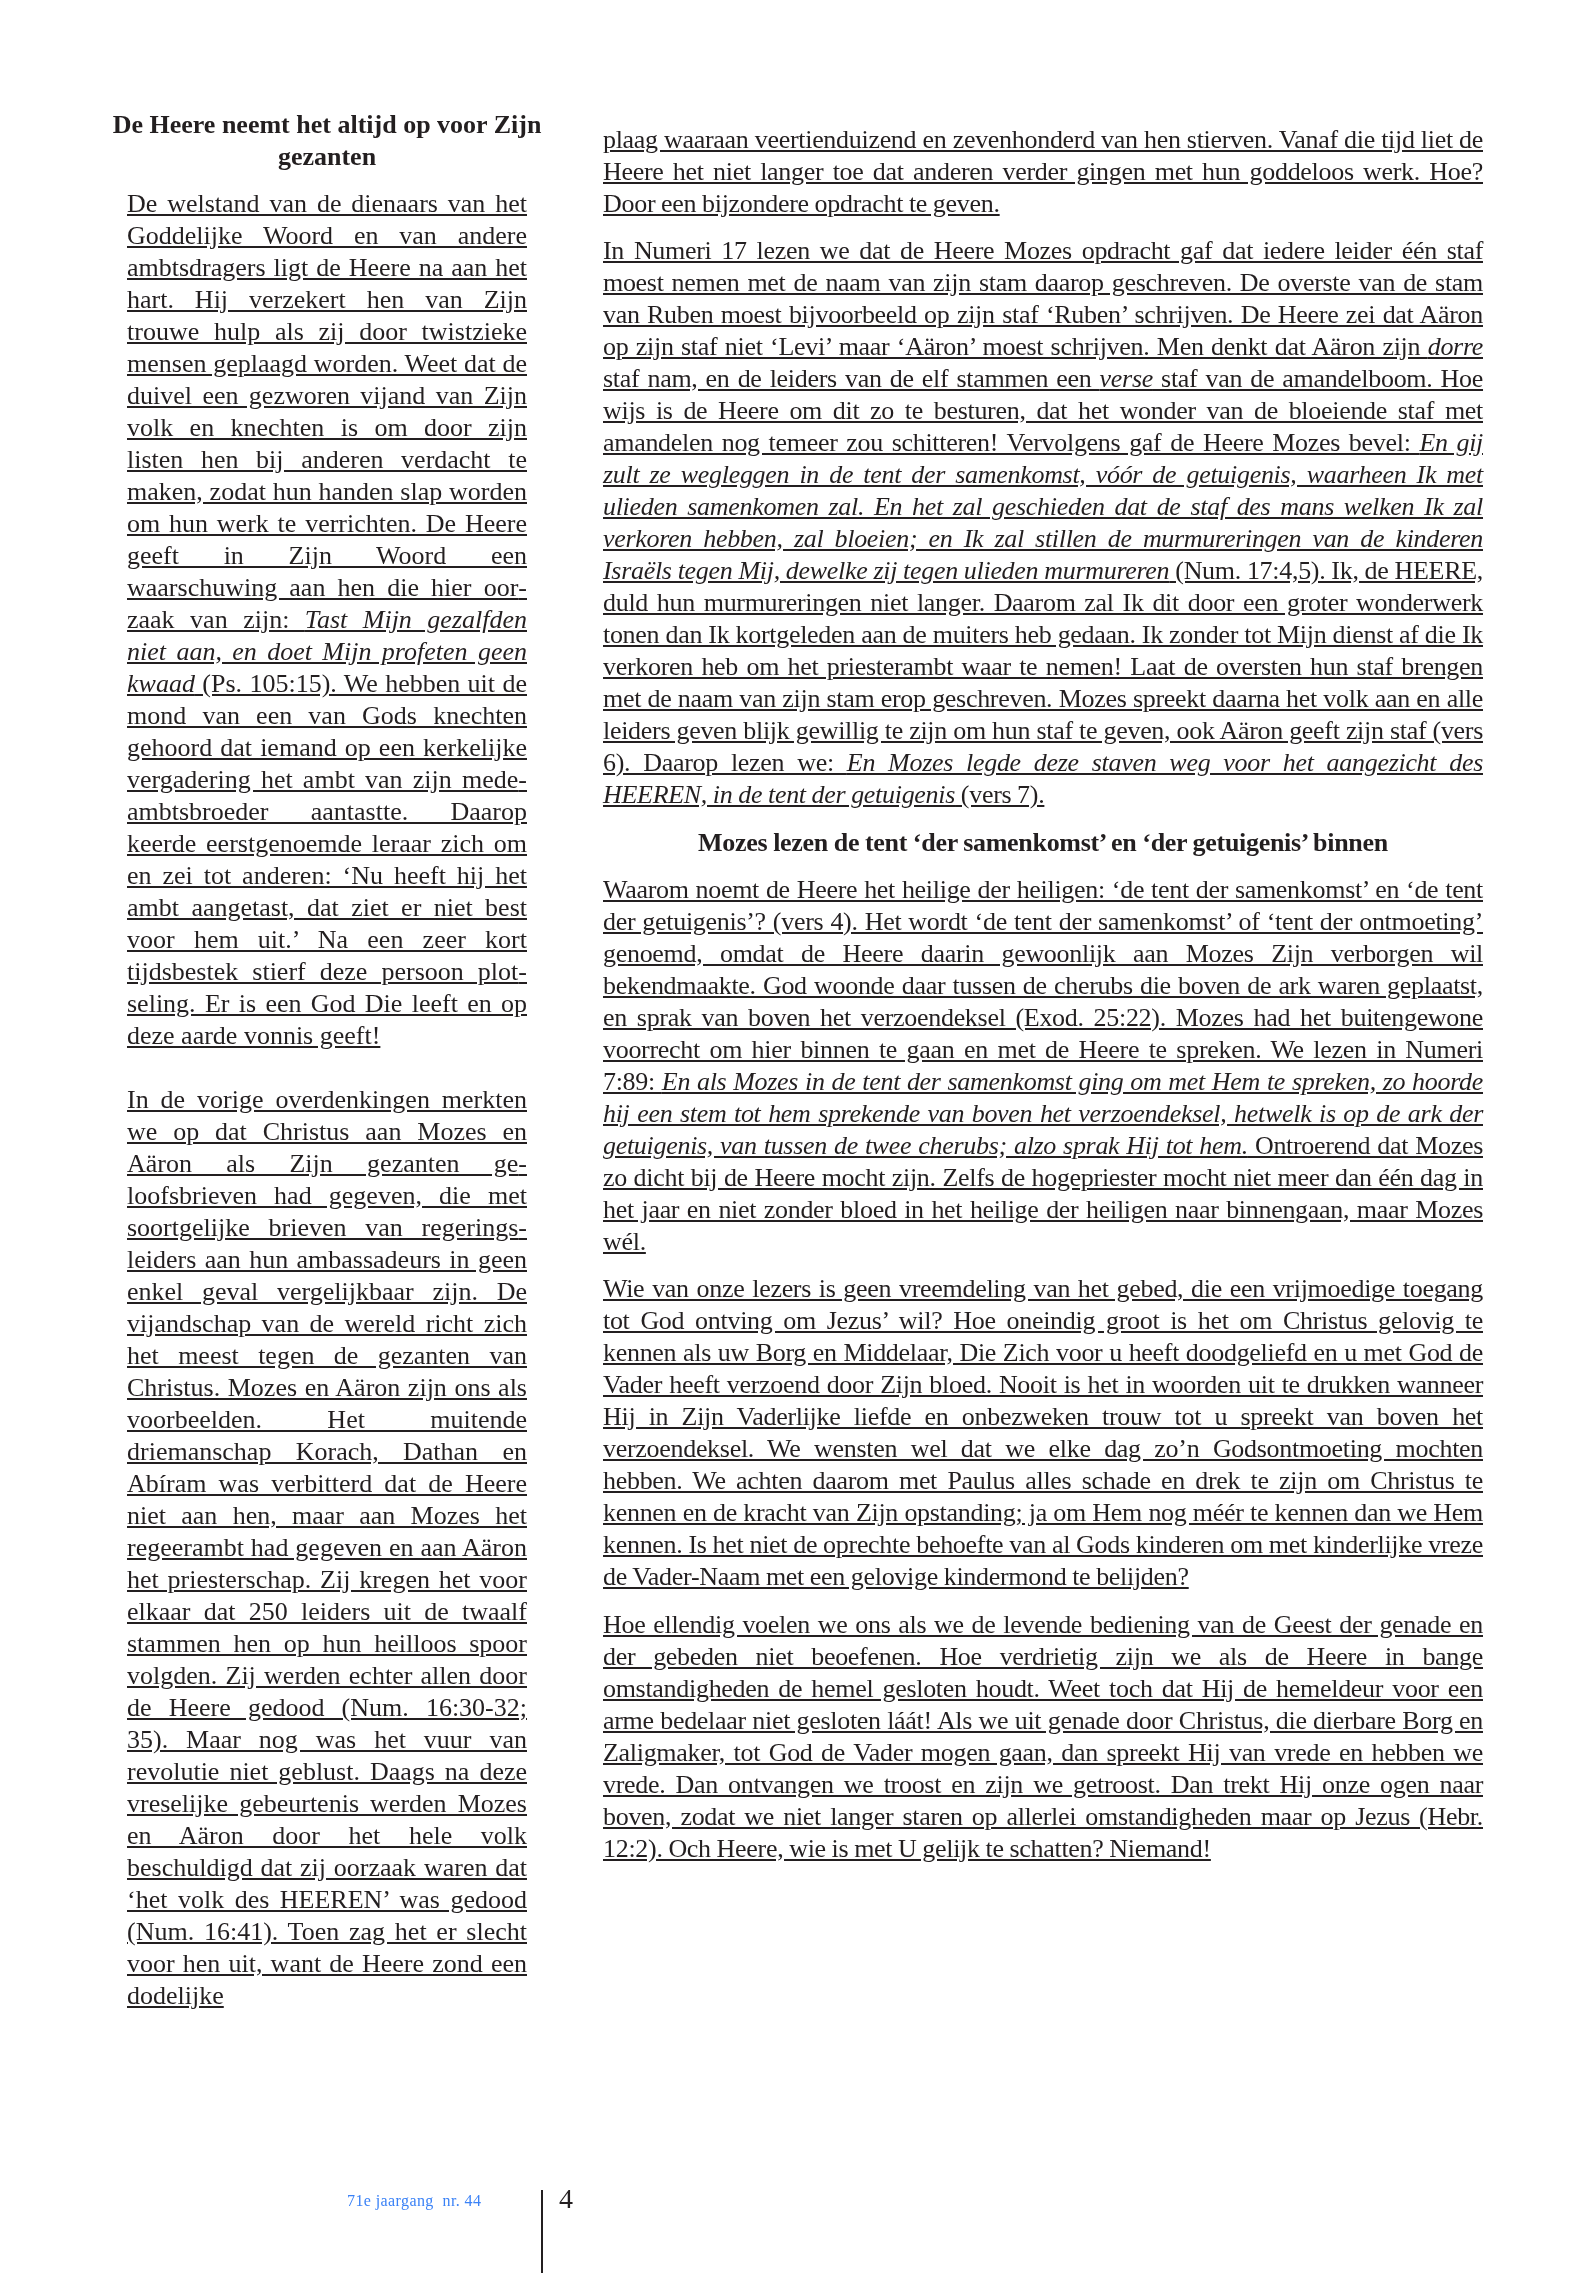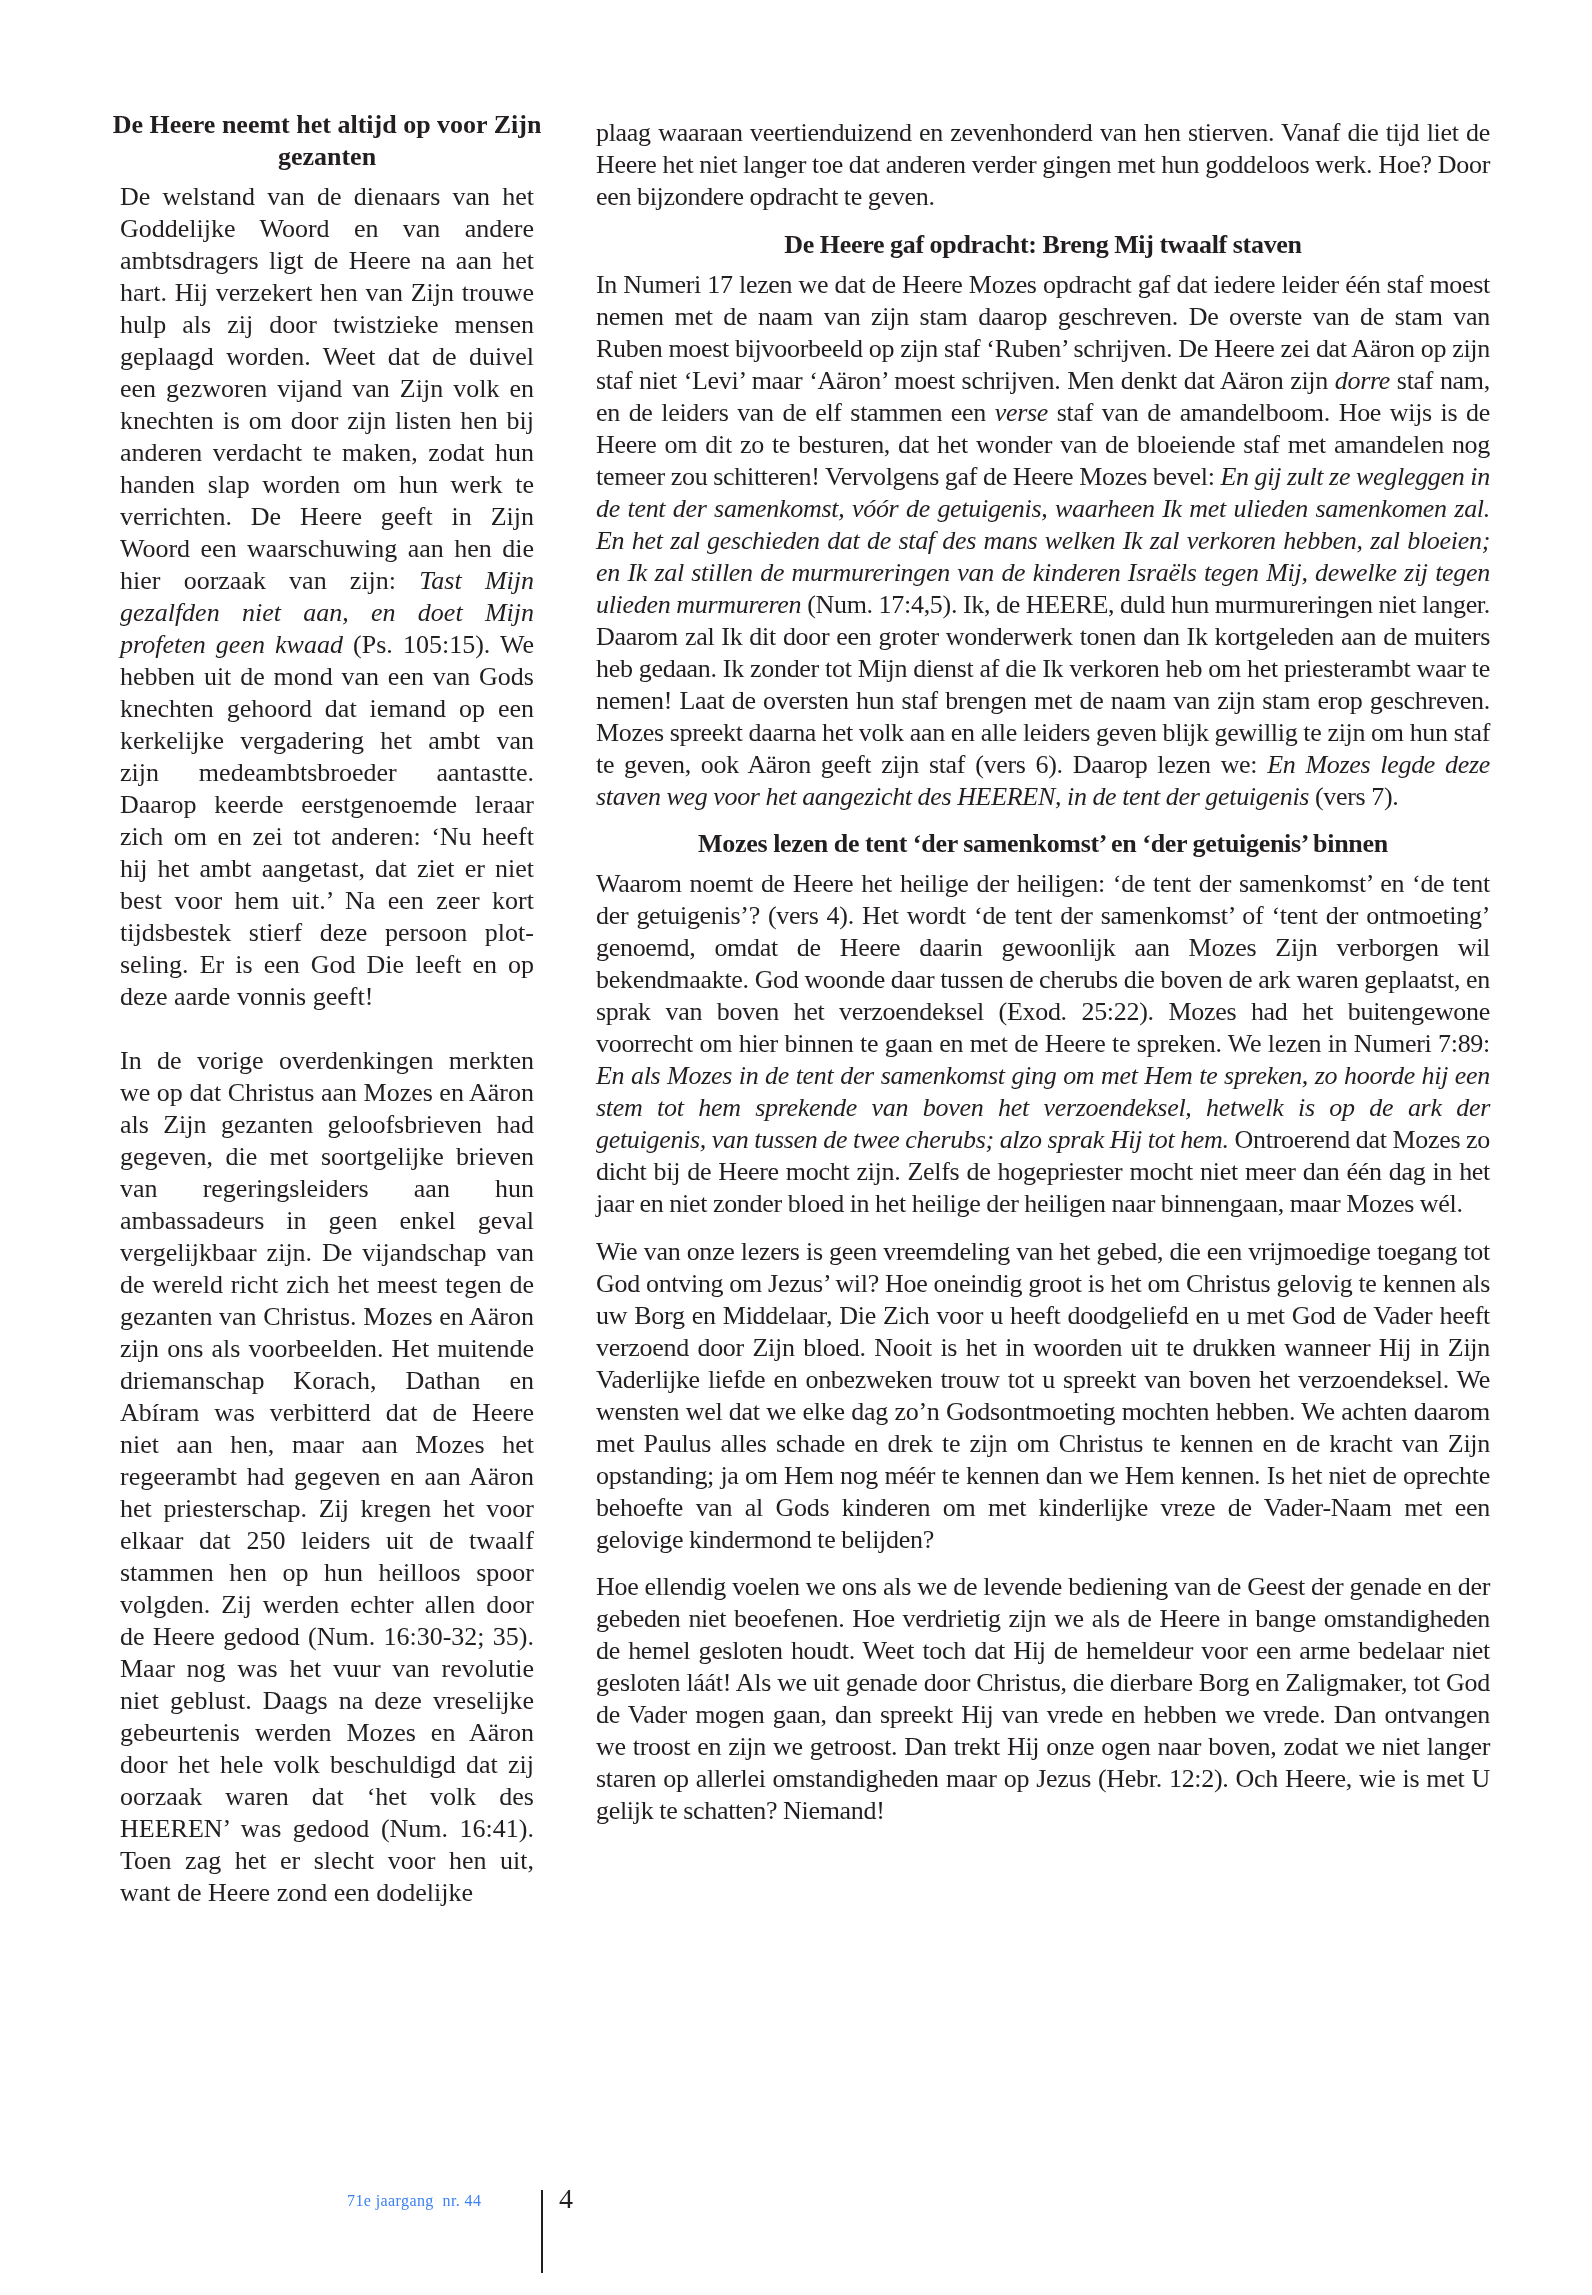--- a/index.html
+++ b/index.html
@@ -28,21 +28,22 @@
       width: 430px;
     }
     .col-right {
       left: 588px;
       width: 910px;
       font-size: 26px;
       letter-spacing: -0.3px;
       word-spacing: -0.4px;
     }
     .col p {
-      margin: 8px;
+      margin: 15px;
+      text-decoration: underline;
     }
     .col p + p.gap {
       margin-top: 32px;
     }
     .col h2 {
       font-size: 26px;
       line-height: 32px;
       font-weight: bold;
       margin: 0;
       text-align: center;
@@ -90,21 +91,20 @@
 
 <div class="col col-left">
   <h2>De Heere neemt het altijd op voor Zijn gezanten</h2>
   <p><span>De welstand van de dienaars van het Goddelijke Woord en van ande­re ambtsdragers ligt de Heere na aan het hart. Hij verzekert hen van Zijn trouwe hulp als zij door twistzieke mensen geplaagd worden. Weet dat de duivel een gezworen vijand van Zijn volk en knechten is om door zijn listen hen bij anderen verdacht te maken, zodat hun handen slap worden om hun werk te verrichten. De Heere geeft in Zijn Woord een waarschuwing aan hen die hier oor­zaak van zijn: </span><em>Tast Mijn gezalfden niet aan, en doet Mijn profeten geen kwaad</em><span> (Ps. 105:15). We hebben uit de mond van een van Gods knechten gehoord dat iemand op een kerkelijke ver­gadering het ambt van zijn mede­ambtsbroeder aantastte. Daarop keerde eerstgenoemde leraar zich om en zei tot anderen: ‘Nu heeft hij het ambt aangetast, dat ziet er niet best voor hem uit.’ Na een zeer kort tijdsbestek stierf deze persoon plot­seling. Er is een God Die leeft en op deze aarde vonnis geeft!</span></p>
   <p class="gap">In de vorige overdenkingen merk­ten we op dat Christus aan Mozes en Aäron als Zijn gezanten ge­loofsbrieven had gegeven, die met soortgelijke brieven van regerings­leiders aan hun ambassadeurs in geen enkel geval vergelijkbaar zijn. De vijandschap van de wereld richt zich het meest tegen de gezanten van Christus. Mozes en Aäron zijn ons als voorbeelden. Het muitende driemanschap Korach, Dathan en Abíram was verbitterd dat de Heere niet aan hen, maar aan Mozes het regeerambt had gegeven en aan Aäron het priesterschap. Zij kre­gen het voor elkaar dat 250 leiders uit de twaalf stammen hen op hun heilloos spoor volgden. Zij werden echter allen door de Heere gedood (Num. 16:30-32; 35). Maar nog was het vuur van revolutie niet geblust. Daags na deze vreselijke gebeurte­nis werden Mozes en Aäron door het hele volk beschuldigd dat zij oorzaak waren dat ‘het volk des HEEREN’ was gedood (Num. 16:41). Toen zag het er slecht voor hen uit, want de Heere zond een dodelijke</p>
 </div>
 
 <div class="col col-right">
   <p>plaag waaraan veertienduizend en zevenhonderd van hen stierven. Vanaf die tijd liet de Heere het niet langer toe dat anderen verder gingen met hun goddeloos werk. Hoe? Door een bijzondere opdracht te geven.</p>
 
-  <h2 class="gap">De Heere gaf opdracht: Breng Mij twaalf staven</h2>
   <p><span>In Numeri 17 lezen we dat de Heere Mozes opdracht gaf dat iedere leider één staf moest nemen met de naam van zijn stam daarop geschreven. De overste van de stam van Ruben moest bijvoorbeeld op zijn staf ‘Ruben’ schrijven. De Heere zei dat Aäron op zijn staf niet ‘Levi’ maar ‘Aäron’ moest schrijven. Men denkt dat Aäron zijn </span><em>dorre</em><span> staf nam, en de leiders van de elf stammen een </span><em>verse</em><span> staf van de amandelboom. Hoe wijs is de Heere om dit zo te bestu­ren, dat het wonder van de bloeiende staf met amandelen nog temeer zou schitteren! Vervolgens gaf de Heere Mozes bevel: </span><em>En gij zult ze wegleggen in de tent der samenkomst, vóór de getuigenis, waarheen Ik met ulieden samenkomen zal. En het zal geschieden dat de staf des mans welken Ik zal verkoren hebben, zal bloei­en; en Ik zal stillen de murmureringen van de kinderen Israëls tegen Mij, dewelke zij tegen ulieden murmureren</em><span> (Num. 17:4,5). Ik, de HEERE, duld hun murmure­ringen niet langer. Daarom zal Ik dit door een groter wonderwerk tonen dan Ik kortgeleden aan de muiters heb gedaan. Ik zonder tot Mijn dienst af die Ik verkoren heb om het priesterambt waar te nemen! Laat de oversten hun staf brengen met de naam van zijn stam erop geschreven. Mozes spreekt daarna het volk aan en alle leiders geven blijk gewillig te zijn om hun staf te geven, ook Aäron geeft zijn staf (vers 6). Daarop lezen we: </span><em>En Mozes legde deze staven weg voor het aangezicht des HEEREN, in de tent der getuigenis</em><span> (vers 7).</span></p>
 
   <h2 class="gap">Mozes lezen de tent ‘der samenkomst’ en ‘der getuigenis’ binnen</h2>
   <p><span>Waarom noemt de Heere het heilige der heiligen: ‘de tent der samenkomst’ en ‘de tent der getuigenis’? (vers 4). Het wordt ‘de tent der samenkomst’ of ‘tent der ontmoeting’ genoemd, omdat de Heere daarin gewoonlijk aan Mozes Zijn verborgen wil bekendmaakte. God woonde daar tussen de cherubs die boven de ark waren geplaatst, en sprak van boven het verzoendeksel (Exod. 25:22). Mozes had het buitengewone voorrecht om hier binnen te gaan en met de Heere te spreken. We lezen in Numeri 7:89: </span><em>En als Mozes in de tent der samen­komst ging om met Hem te spreken, zo hoorde hij een stem tot hem sprekende van bo­ven het verzoendeksel, hetwelk is op de ark der getuigenis, van tussen de twee cherubs; alzo sprak Hij tot hem.</em><span> Ontroerend dat Mozes zo dicht bij de Heere mocht zijn. Zelfs de hogepriester mocht niet meer dan één dag in het jaar en niet zonder bloed in het heilige der heiligen naar binnengaan, maar Mozes wél.</span></p>
 
   <p class="gap-small">Wie van onze lezers is geen vreemdeling van het gebed, die een vrijmoe­dige toegang tot God ontving om Jezus’ wil? Hoe oneindig groot is het om Christus gelovig te kennen als uw Borg en Middelaar, Die Zich voor u heeft doodgeliefd en u met God de Vader heeft verzoend door Zijn bloed. Nooit is het in woorden uit te drukken wanneer Hij in Zijn Vaderlijke liefde en onbe­zweken trouw tot u spreekt van boven het verzoendeksel. We wensten wel dat we elke dag zo’n Godsontmoeting mochten hebben. We achten daarom met Paulus alles schade en drek te zijn om Christus te kennen en de kracht van Zijn opstanding; ja om Hem nog méér te kennen dan we Hem kennen. Is het niet de oprechte behoefte van al Gods kinderen om met kinderlijke vreze de Vader-Naam met een gelovige kindermond te belijden?</p>
 
   <p class="gap-small">Hoe ellendig voelen we ons als we de levende bediening van de Geest der genade en der gebeden niet beoefenen. Hoe verdrietig zijn we als de Heere in bange omstandigheden de hemel gesloten houdt. Weet toch dat Hij de hemeldeur voor een arme bedelaar niet gesloten láát! Als we uit genade door Christus, die dierbare Borg en Zaligmaker, tot God de Vader mogen gaan, dan spreekt Hij van vrede en hebben we vrede. Dan ontvangen we troost en zijn we getroost. Dan trekt Hij onze ogen naar boven, zodat we niet langer staren op allerlei omstandigheden maar op Jezus (Hebr. 12:2). Och Heere, wie is met U gelijk te schatten? Niemand!</p>
 </div>
 

